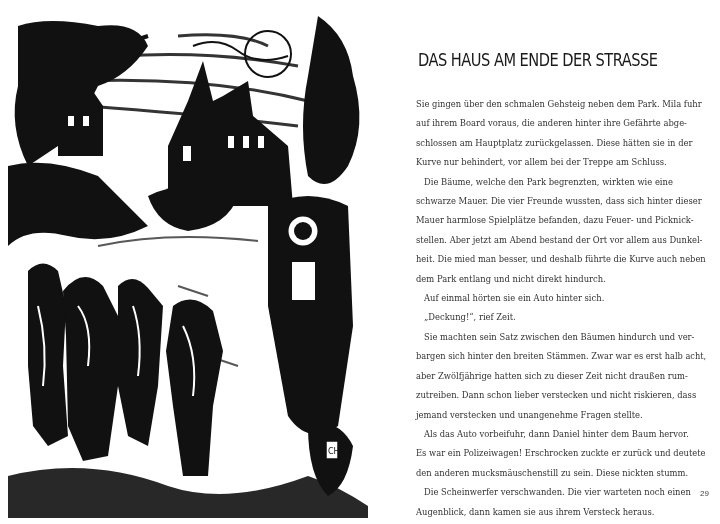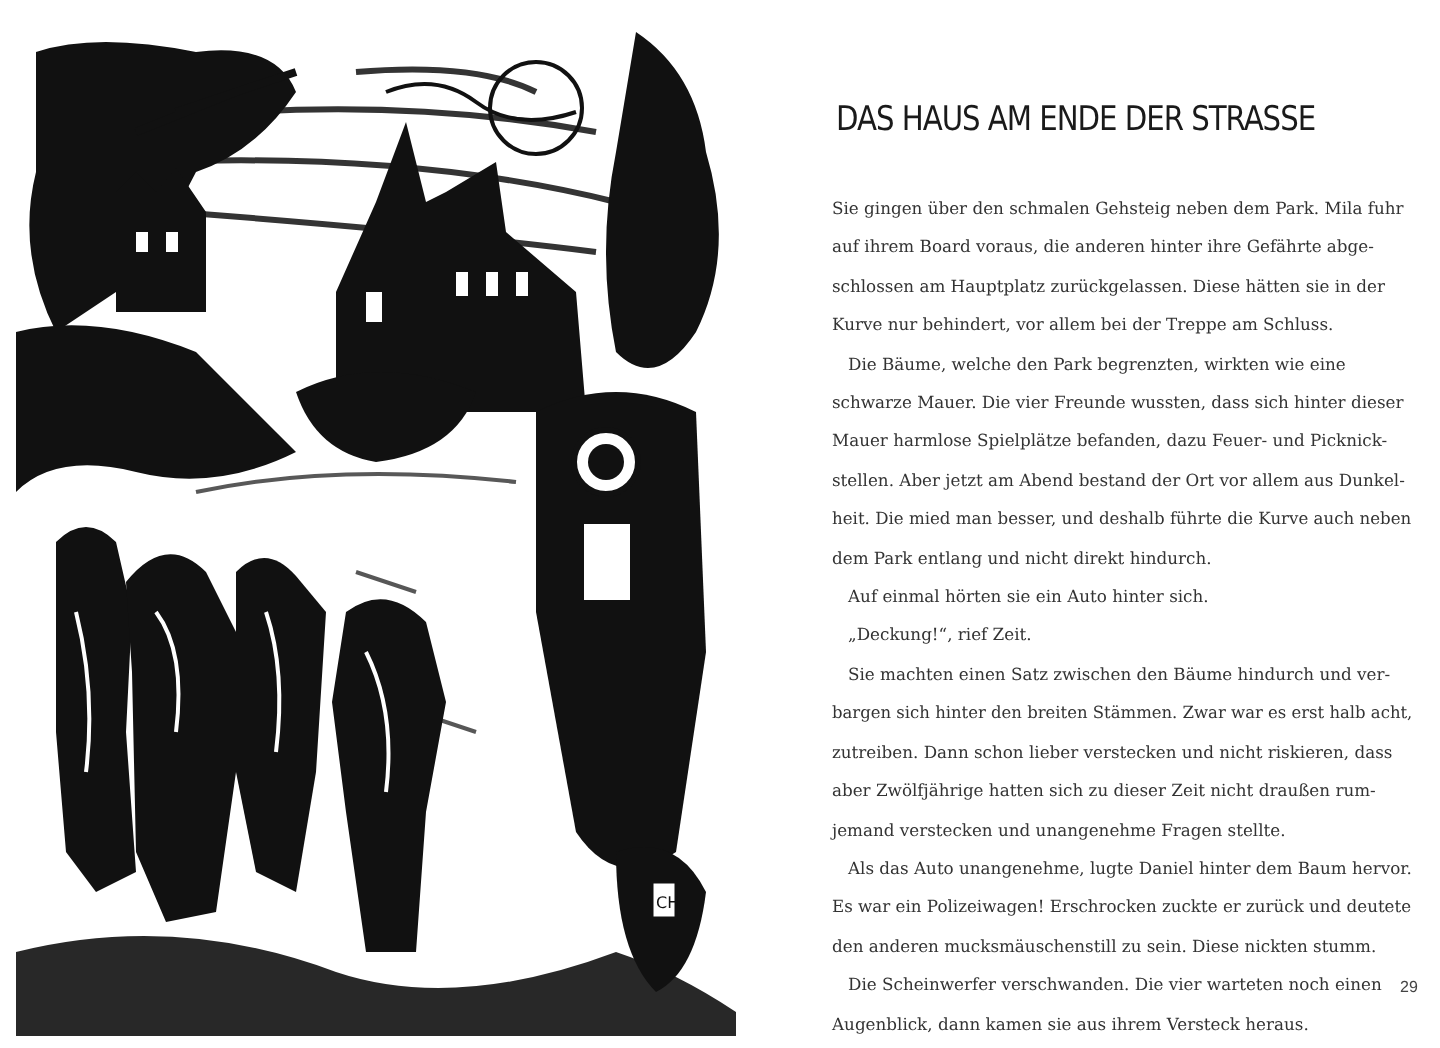--- a/index.html
+++ b/index.html
@@ -89,26 +89,26 @@
         <span class="line">schlossen am Hauptplatz zurückgelassen. Diese hätten sie in der</span>
         <span class="line">Kurve nur behindert, vor allem bei der Treppe am Schluss.</span>
         <span class="line indent">Die Bäume, welche den Park begrenzten, wirkten wie eine</span>
         <span class="line">schwarze Mauer. Die vier Freunde wussten, dass sich hinter dieser</span>
         <span class="line">Mauer harmlose Spielplätze befanden, dazu Feuer- und Picknick-</span>
         <span class="line">stellen. Aber jetzt am Abend bestand der Ort vor allem aus Dunkel-</span>
         <span class="line" style="transform: scaleX(0.993151);">heit. Die mied man besser, und deshalb führte die Kurve auch neben</span>
         <span class="line">dem Park entlang und nicht direkt hindurch.</span>
         <span class="line indent">Auf einmal hörten sie ein Auto hinter sich.</span>
         <span class="line indent">„Deckung!“, rief Zeit.</span>
-        <span class="line indent">Sie machten einen Satz zwischen den Bäume hindurch und ver-</span>
+        <span class="line indent">Sie machten sein Satz zwischen den Bäumen hindurch und ver-</span>
         <span class="line" style="transform: scaleX(0.983051);">bargen sich hinter den breiten Stämmen. Zwar war es erst halb acht,</span>
+        <span class="line">aber Zwölfjährige hatten sich zu dieser Zeit nicht draußen rum-</span>
         <span class="line">zutreiben. Dann schon lieber verstecken und nicht riskieren, dass</span>
-        <span class="line">aber Zwölfjährige hatten sich zu dieser Zeit nicht draußen rum-</span>
         <span class="line">jemand verstecken und unangenehme Fragen stellte.</span>
-        <span class="line indent">Als das Auto unangenehme, lugte Daniel hinter dem Baum hervor.</span>
+        <span class="line indent">Als das Auto vorbeifuhr, dann Daniel hinter dem Baum hervor.</span>
         <span class="line" style="transform: scaleX(0.996564);">Es war ein Polizeiwagen! Erschrocken zuckte er zurück und deutete</span>
         <span class="line">den anderen mucksmäuschenstill zu sein. Diese nickten stumm.</span>
         <span class="line indent">Die Scheinwerfer verschwanden. Die vier warteten noch einen</span>
         <span class="line">Augenblick, dann kamen sie aus ihrem Versteck heraus.</span>
         <span class="line indent">„Glück gehabt.“ Die Erleichterung in Daniels Stimme war unver-</span>
       </div>
   </div>
 
   <div class="page-number">29</div>
 </div>

